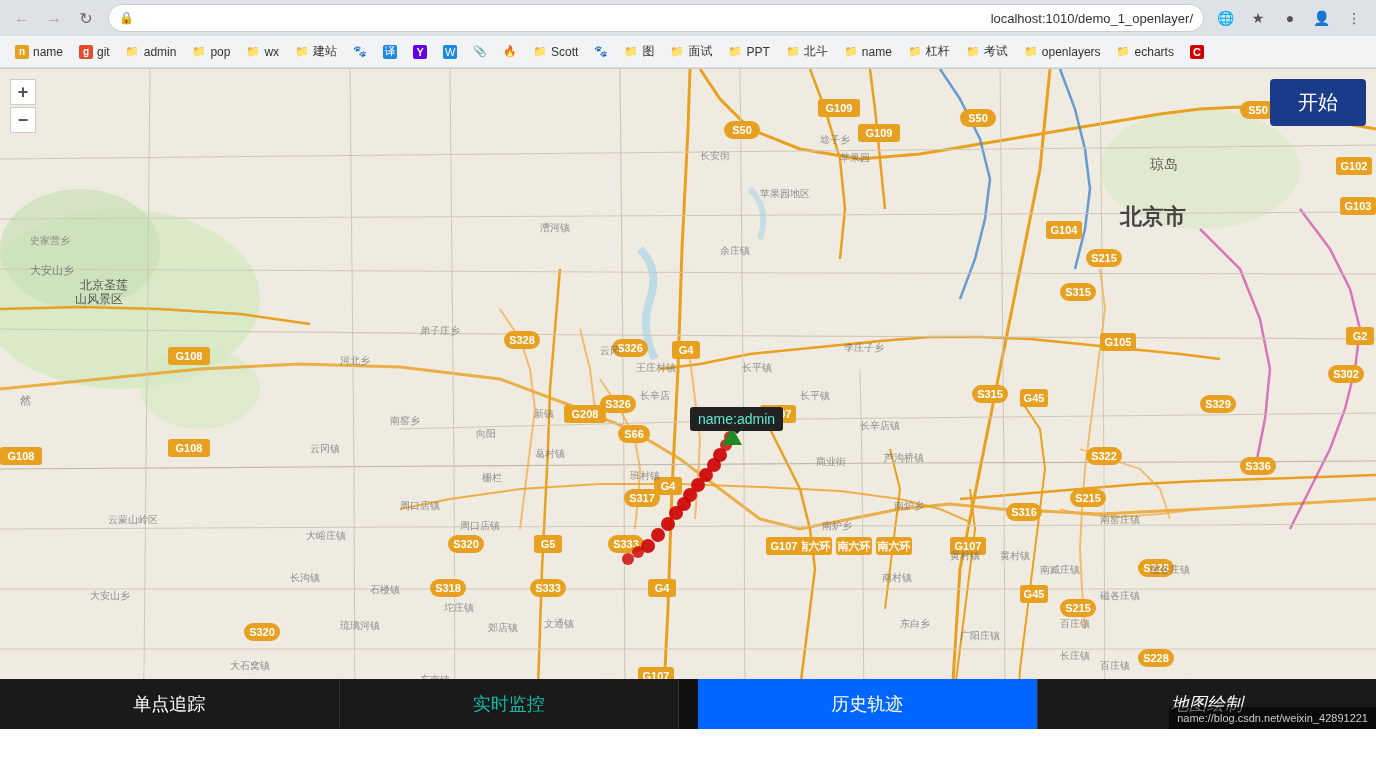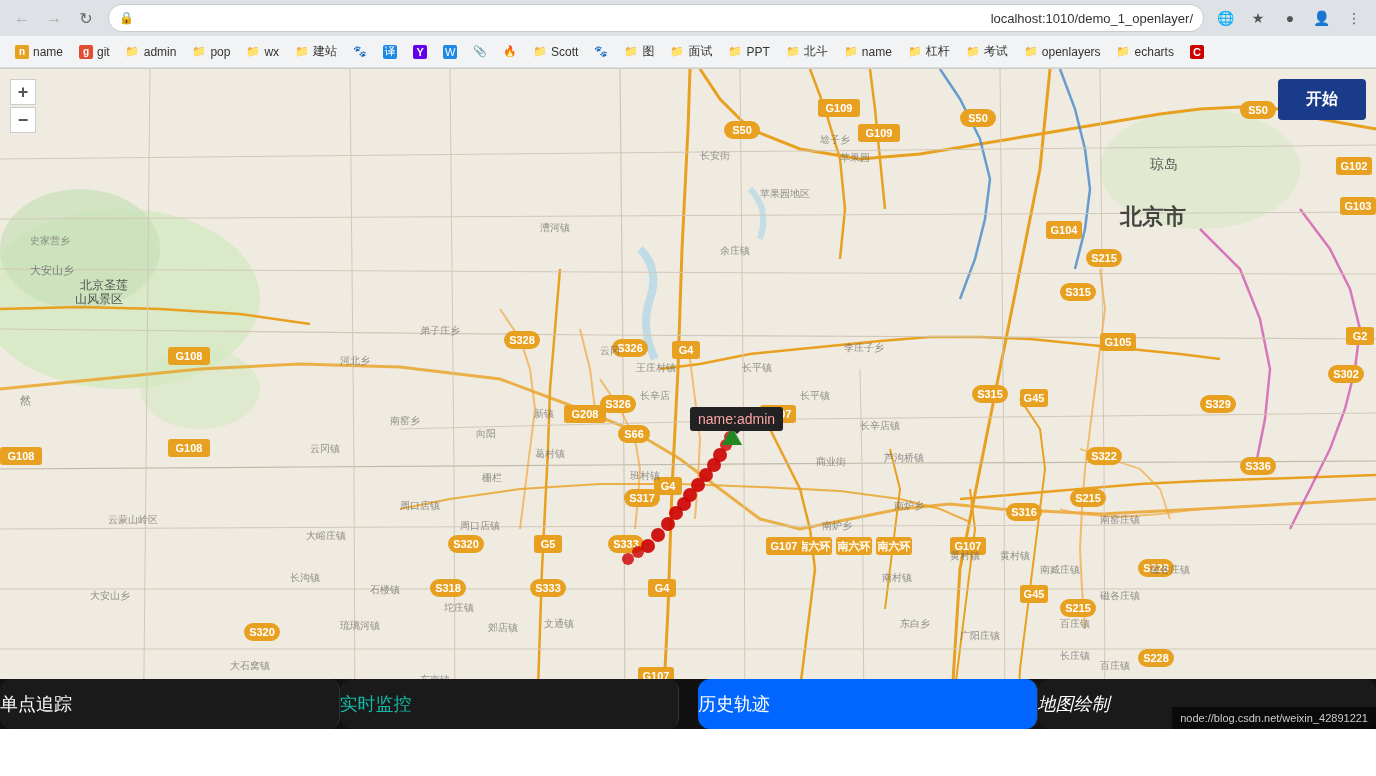--- a/index.html
+++ b/index.html
@@ -165,34 +165,34 @@
 
     
     .start-btn {
       position: absolute;
       top: 10px;
       right: 10px;
       background: #1a3a8a;
       color: #fff;
       border: none;
       padding: 10px 28px;
-      font-size: 16px;
-      font-weight: bold;
+      font-size: 20px;
+      font-weight: normal;
       cursor: pointer;
       border-radius: 4px;
       z-index: 10;
     }
 
     
     .map-tooltip {
       position: absolute;
       top: 338px;
       left: 690px;
       background: #222;
-      color: #fca5a5;
+      color: #5eead4;
       padding: 4px 8px;
       font-size: 14px;
       border-radius: 3px;
       z-index: 20;
       white-space: nowrap;
     }
 
     .map-tooltip::after {
       content: '';
       position: absolute;
@@ -212,27 +212,26 @@
       height: 50px;
       display: flex;
       background: #111;
       z-index: 20;
     }
 
     .tab-item {
       flex: 1;
       display: flex;
       align-items: center;
-      justify-content: flex-start;
+      justify-content: center;
       font-size: 18px;
       cursor: pointer;
       color: #fff;
       background: #1a1a1a;
       border-right: 1px solid #333;
-      border-radius: 12px;
     }
 
     .tab-item:last-child { border-right: none; font-style: italic; }
     .tab-item.active {
       background: #0066ff;
       color: #fff;
       margin-left: 19px;
     }
 
     
@@ -729,16 +728,16 @@
     </div>
     <div class="tab-item active">
       <span>历史轨迹</span>
     </div>
     <div class="tab-item">
       <span>地图绘制</span>
     </div>
   </div>
 
   <div class="status-bar">
-    <span>node://blog.csdn.net/weixin_42891221</span>
+    <span>name://blog.csdn.net/weixin_42891221</span>
   </div>
 
 </div>
 
 </body></html>

